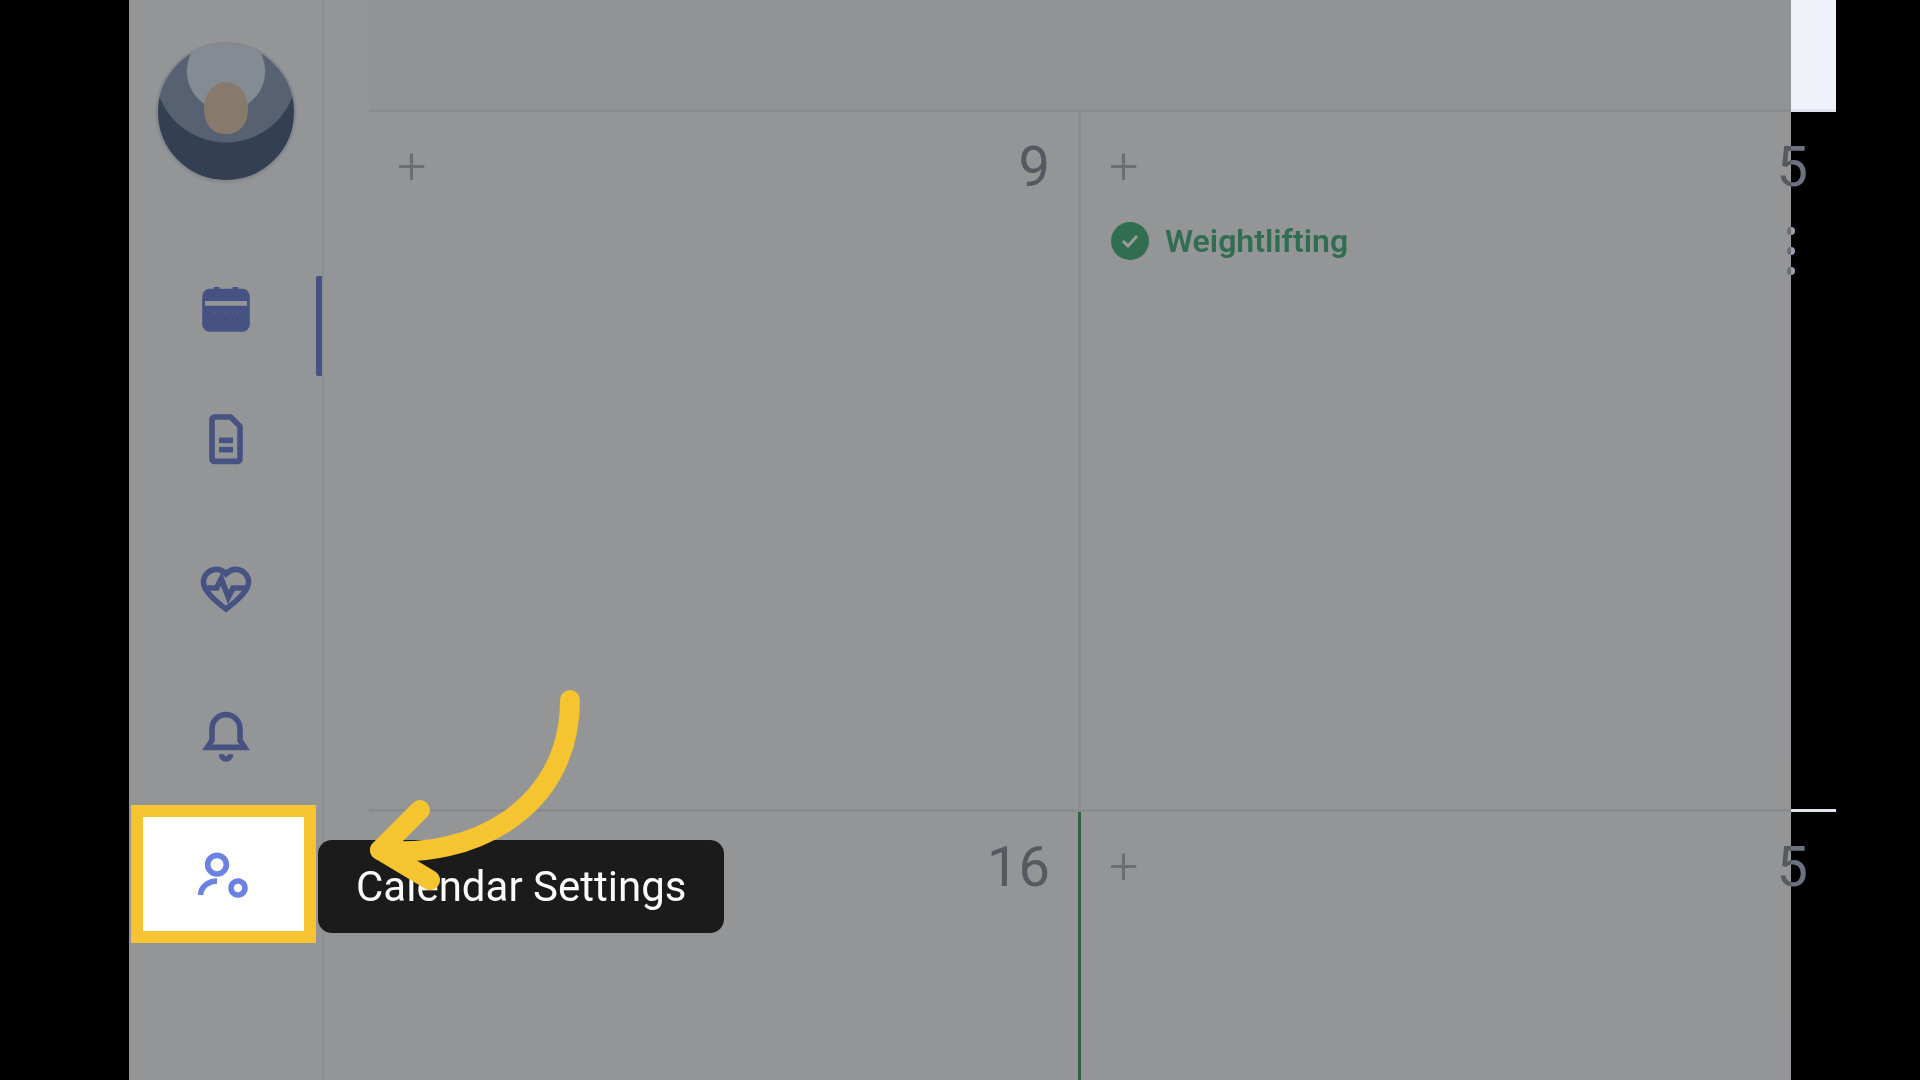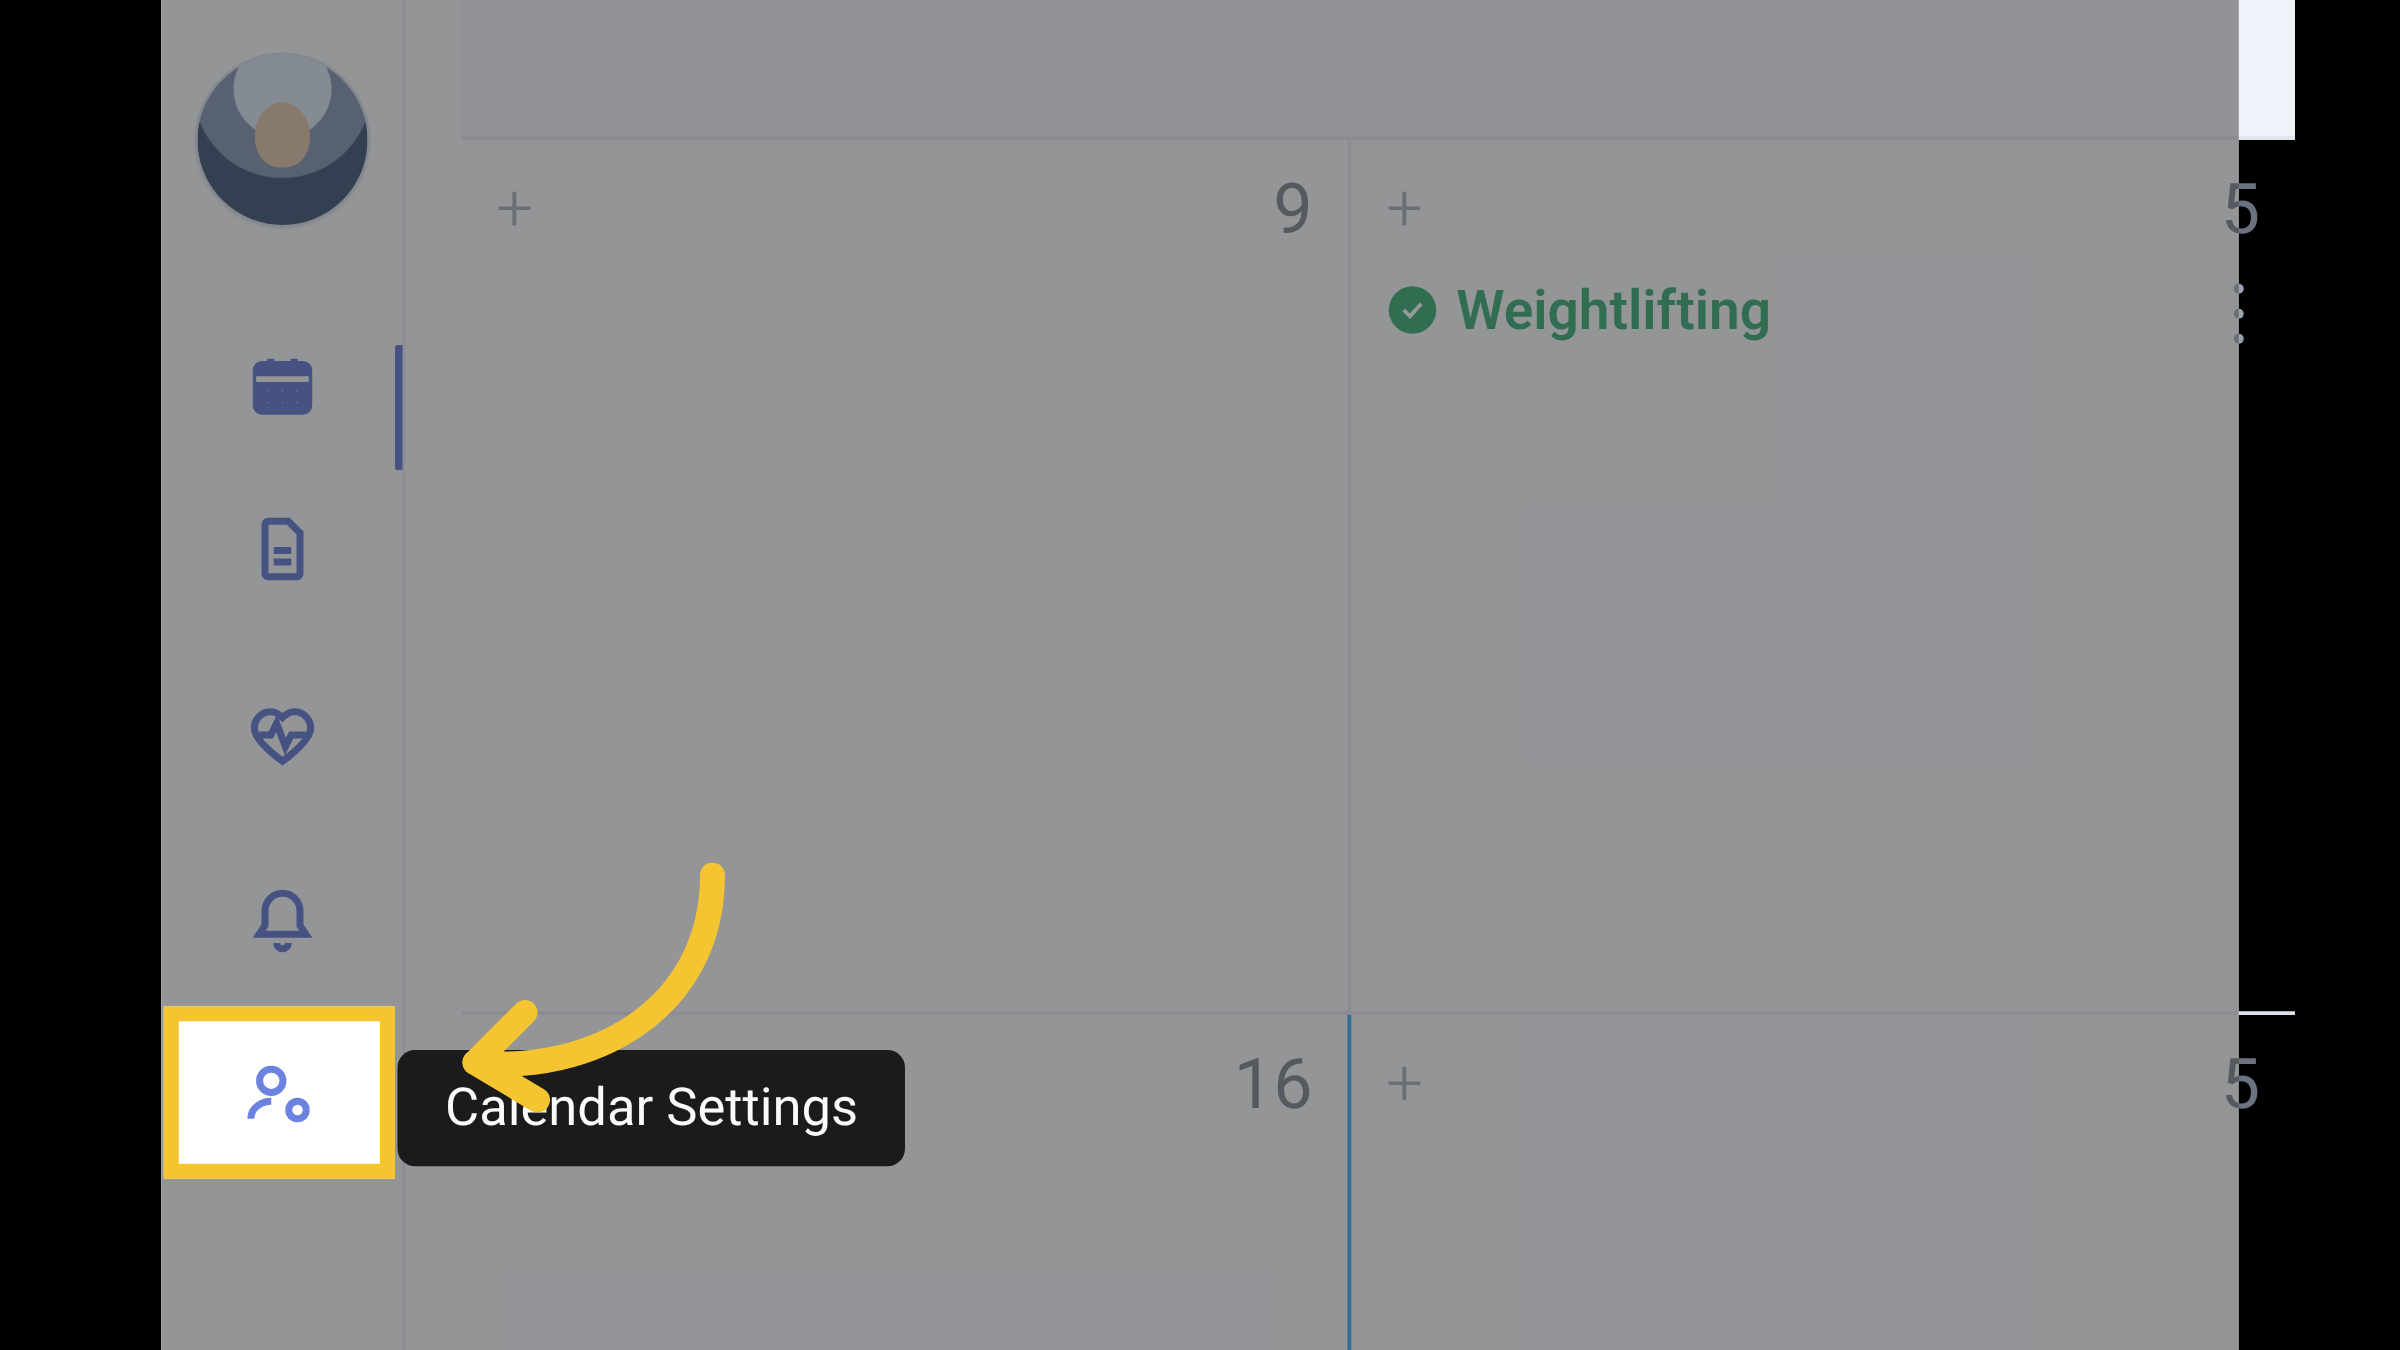--- a/index.html
+++ b/index.html
@@ -27,25 +27,25 @@
   
   .main { position: absolute; left: 195px; top: 0; width: 1467px; height: 1080px; }
   .header-band { position: absolute; left: 45px; top: 0; width: 100%; height: 112px; background: #f0f2f9; border-bottom: 3px solid #dfe3ee; }
   .cal-body { position: absolute; left: 45px; top: 112px; width: 100%; height: 968px; } 
   .day-cell { position: absolute; }
   .day-header { display: flex; align-items: center; justify-content: space-between; padding: 20px 28px 0 28px; height: 90px; }
   .plus { font-size: 52px; font-weight: 300; color: #9aa0af; line-height: 1; cursor: pointer; }
   .day-num { font-size: 56px; font-weight: 400; color: #6b7280; }
   .day-cell.c9  { left: 0;   top: 0;   width: 712px; height: 700px; border-right:3px solid #dfe3ee; border-bottom:3px solid #dfe3ee; }
   .day-cell.c10 { left: 712px; top: 0; width: 755px; height: 700px; border-bottom:3px solid #dfe3ee; }
-  .day-cell.c16 { left: 0;   top: 700px; width: 712px; height: 268px; border-right:3px solid #0ea5e9; }
+  .day-cell.c16 { left: 0;   top: 700px; width: 712px; height: 268px; border-right:3px solid #15803d; }
   .day-cell.c17 { left: 712px; top: 700px; width: 755px; height: 268px; }
 
   
-  .event { position: absolute; left: 30px; top: 110px; display: flex; align-items: center; gap: 16px; color: #1aa05f; font-size: 44px; font-weight: 600; }
+  .event { position: absolute; left: 30px; top: 110px; display: flex; align-items: center; gap: 16px; color: #1aa05f; font-size: 32px; font-weight: 600; }
   .event .check { width: 38px; height: 38px; border-radius: 50%; background: #1aa05f; display:flex; align-items:center; justify-content:center; }
   .event .check svg { width: 24px; height: 24px; }
   .event-menu { position: absolute; right: 30px; top: 115px; width: 30px; height: 48px; display:flex; flex-direction:column; justify-content:space-between; align-items:center; cursor:pointer; }
   .event-menu span { width:8px; height:8px; border-radius:50%; background:#9aa0af; }
 
   
   .tooltip { position: absolute; left: 318px; top: 840px; background: #1b1b1b; color: #fafafa; font-size: 42px; font-weight: 400; padding: 22px 38px; border-radius: 14px; z-index: 60; white-space: nowrap; }
 
   
   .arrow { position: absolute; left: 340px; top: 690px; width: 260px; height: 200px; z-index: 60; pointer-events:none; }

